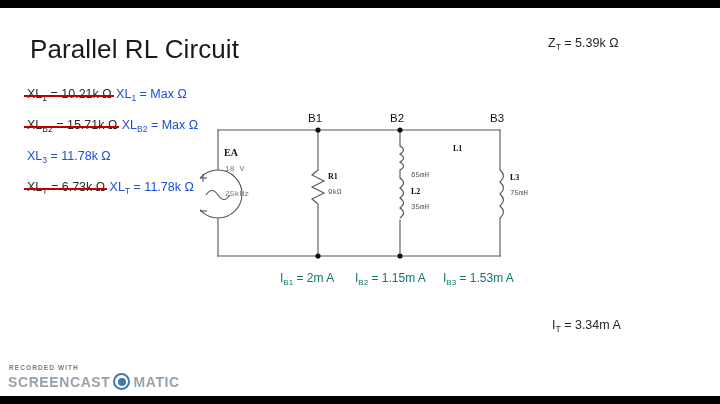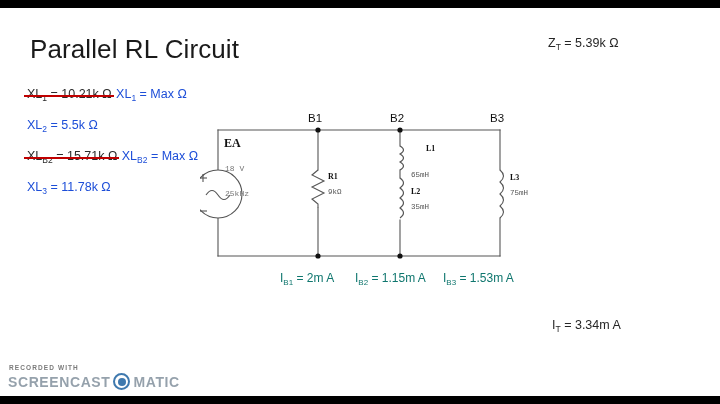--- a/index.html
+++ b/index.html
@@ -198,33 +198,34 @@
 
   <div class="slide-title">Parallel RL Circuit</div>
 
   <div class="calc-col">
 
     <div class="calc-group">
       <div class="calc-line struck"><span>XL</span><sub>1</sub><span> = 10.21k Ω</span></div>
       <div class="calc-line"><span>XL</span><sub>1</sub><span> = Max Ω</span></div>
     </div>
 
-    <div class="calc-group">
-      <div class="calc-line"><span>XL</span><sub>2</sub><span> = 5.5k Ω</span></div>
-    </div>
 
     <div class="calc-group">
       <div class="calc-line struck"><span>XL</span><sub>B2</sub><span> = 15.71k Ω</span></div>
       <div class="calc-line"><span>XL</span><sub>B2</sub><span> = Max Ω</span></div>
     </div>
 
     <div class="calc-group">
       <div class="calc-line"><span>XL</span><sub>3</sub><span> = 11.78k Ω</span></div>
     </div>
 
+    <div class="calc-group">
+      <div class="calc-line struck"><span>XL</span><sub>T</sub><span> = 6.73k Ω</span></div>
+      <div class="calc-line"><span>XL</span><sub>T</sub><span> = 11.78k Ω</span></div>
+    </div>
 
   </div>
 
   <div class="result result-zt"><span>Z</span><sub>T</sub><span> = 5.39k Ω</span></div>
 
   <div class="result result-it"><span>I</span><sub>T</sub><span> = 3.34m A</span></div>
 
   <div class="circuit">
 
     <svg width="350" height="180" viewBox="0 0 350 180">
@@ -273,28 +274,28 @@
       <circle cx="118" cy="22" r="2.6" fill="#111"></circle>
       <circle cx="118" cy="148" r="2.6" fill="#111"></circle>
       <circle cx="200" cy="22" r="2.6" fill="#111"></circle>
       <circle cx="200" cy="148" r="2.6" fill="#111"></circle>
     </svg>
 
     <div class="cd-node-label" style="left:108px; top:4px;">B1</div>
     <div class="cd-node-label" style="left:190px; top:4px;">B2</div>
     <div class="cd-node-label" style="left:290px; top:4px;">B3</div>
 
-    <div class="cd-ref" style="left:24px; top:28px; font-size:12px;">EA</div>
+    <div class="cd-ref" style="left:24px; top:39px; font-size:10px;">EA</div>
     <div class="cd-src-val" style="left:25px; top:56px;">18 V</div>
     <div class="cd-src-val" style="left:25px; top:81px;">25kHz</div>
 
     <div class="cd-ref" style="left:128px; top:64px;">R1</div>
     <div class="cd-val" style="left:128px; top:80px;">9kΩ</div>
 
-    <div class="cd-ref" style="left:194px; top:36px;padding-left:32px;">L1</div>
+    <div class="cd-ref" style="left:221px; top:36px;padding-left:32px;">L1</div>
     <div class="cd-val" style="left:211px; top:63px;">65mH</div>
 
     <div class="cd-ref" style="left:211px; top:79px;">L2</div>
     <div class="cd-val" style="left:211px; top:95px;">35mH</div>
 
     <div class="cd-ref" style="left:310px; top:65px;">L3</div>
     <div class="cd-val" style="left:310px; top:81px;">75mH</div>
 
   </div>
 

